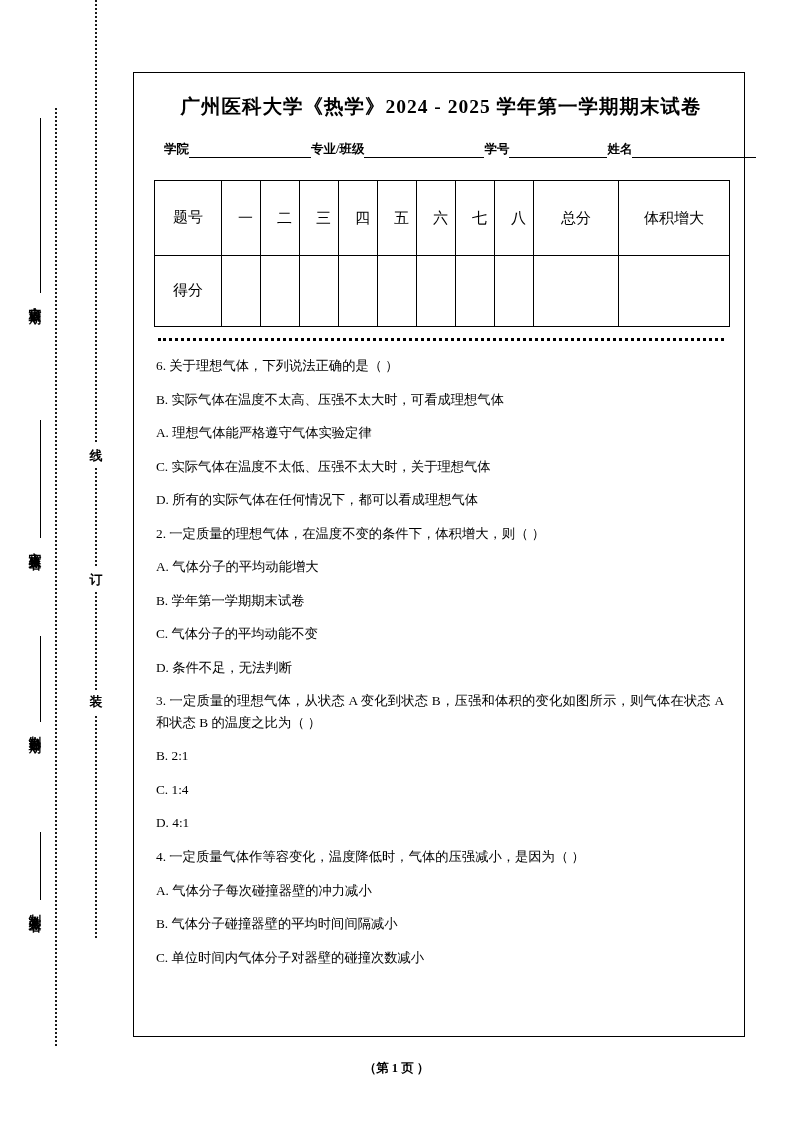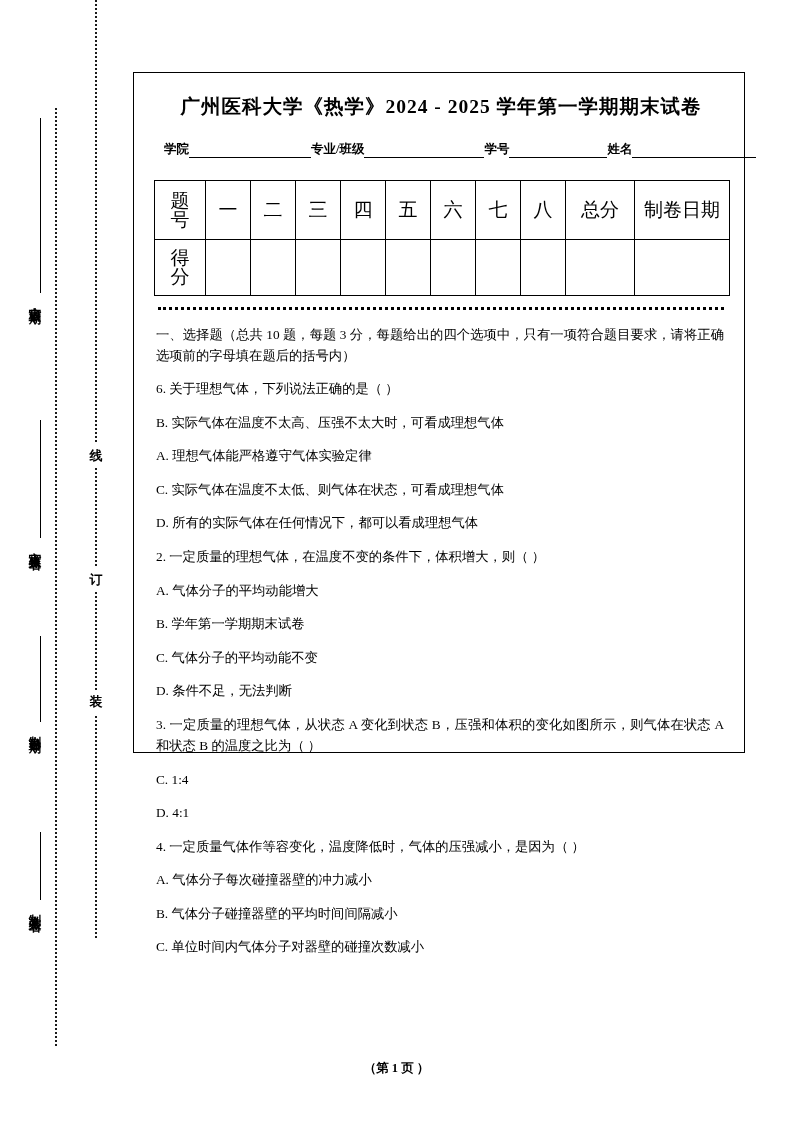--- a/index.html
+++ b/index.html
@@ -61,21 +61,21 @@
     padding: 3px 0;
     font-family: "Liberation Serif", "DejaVu Serif", serif;
   }
 
   
   .page-frame {
     position: absolute;
     left: 133px;
     top: 72px;
     width: 612px;
-    height: 681px;
+    height: 965px;
     border: 1.6px solid #000;
     box-sizing: border-box;
   }
 
   .inner {
     position: absolute;
     left: 20px;
     top: 0;
     right: 16px;
     bottom: 0;
@@ -117,23 +117,23 @@
   
   table.score {
     margin: 22px auto 0 auto;
     border-collapse: collapse;
     width: 576px;
     table-layout: fixed;
   }
   table.score td {
     border: 1.1px solid #000;
     text-align: center;
-    font-size: 19px;
-    font-family: "Liberation Serif", "DejaVu Serif", serif;
-    padding: 8px;
+    font-size: 15px;
+    font-family: "Liberation Serif", "DejaVu Serif", serif;
+    padding: 16px;
     margin-top: 41px;
   }
   td.lab {
     width: 34px;
     height: 42px;
     line-height: 1.02;
     font-size: 13px;
     padding: 2px 0;
   }
   td.col { height: 42px; }
@@ -227,56 +227,56 @@
           <td class="lab">题号</td>
           <td class="col">一</td>
           <td class="col">二</td>
           <td class="col">三</td>
           <td class="col">四</td>
           <td class="col">五</td>
           <td class="col">六</td>
           <td class="col">七</td>
           <td class="col">八</td>
           <td class="sum">总分</td>
-          <td class="teacher">制卷日期</td>
+          <td class="teacher">体积增大</td>
         </tr>
         <tr class="scorerow">
           <td class="lab">得分</td>
           <td></td>
           <td></td>
           <td></td>
           <td></td>
           <td></td>
           <td></td>
           <td></td>
           <td></td>
           <td></td>
           <td></td>
         </tr>
       </tbody>
     </table>
 
     <div class="sep"></div>
 
     <div class="qbody">
-      <p class="para">一、选择题（总共 10 题，每题 3 分，每题给出的四个选项中，只有一项符合题目要求，请将正确选项前的字母填在题后的括号内）</p>
 
       <p class="para q">6. 关于理想气体，下列说法正确的是（  ）</p>
       <p class="para opt">B. 实际气体在温度不太高、压强不太大时，可看成理想气体</p>
       <p class="para opt">A. 理想气体能严格遵守气体实验定律</p>
-      <p class="para opt">C. 实际气体在温度不太低、则气体在状态，可看成理想气体</p>
+      <p class="para opt">C. 实际气体在温度不太低、压强不太大时，关于理想气体</p>
       <p class="para opt">D. 所有的实际气体在任何情况下，都可以看成理想气体</p>
 
       <p class="para q">2. 一定质量的理想气体，在温度不变的条件下，体积增大，则（  ）</p>
       <p class="para opt">A. 气体分子的平均动能增大</p>
       <p class="para opt">B. 学年第一学期期末试卷</p>
       <p class="para opt">C. 气体分子的平均动能不变</p>
       <p class="para opt">D. 条件不足，无法判断</p>
 
       <p class="para q">3. 一定质量的理想气体，从状态 A 变化到状态 B，压强和体积的变化如图所示，则气体在状态 A 和状态 B 的温度之比为（  ）</p>
+      <p class="para opt">B. 2:1</p>
       <p class="para opt">C. 1:4</p>
       <p class="para opt">D. 4:1</p>
 
       <p class="para q">4. 一定质量气体作等容变化，温度降低时，气体的压强减小，是因为（  ）</p>
       <p class="para opt">A. 气体分子每次碰撞器壁的冲力减小</p>
       <p class="para opt">B. 气体分子碰撞器壁的平均时间间隔减小</p>
       <p class="para opt">C. 单位时间内气体分子对器壁的碰撞次数减小</p>
 
     </div>
 

